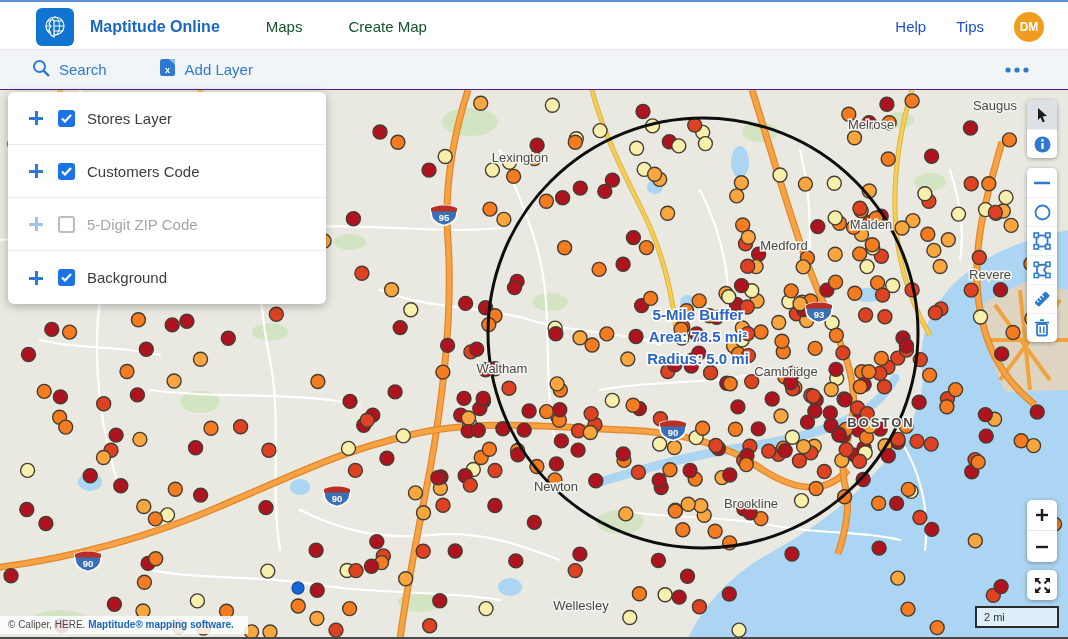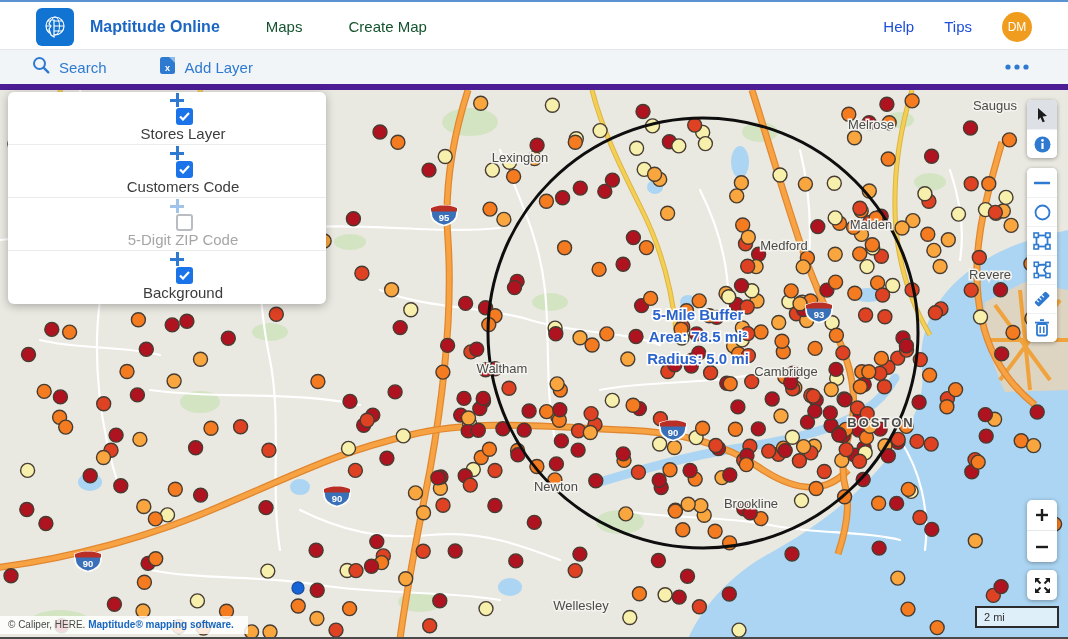--- a/index.html
+++ b/index.html
@@ -10,26 +10,26 @@
   
   #header { position:absolute; top:2px; left:0; right:0; height:46px; background:#fff;
     border-bottom:1px solid #e2e6ea; display:flex; align-items:center; }
   #logo { width:38px; height:38px; margin-left:36px; background:#1173d2; border-radius:6px;
     display:flex; align-items:center; justify-content:center; }
   #brand { margin-left:16px; font-size:16px; font-weight:bold; color:#1a66c2; }
   .nav-link { margin-left:46px; font-size:15px; color:#14532d; cursor:pointer; }
   #header-right { margin-left:auto; display:flex; align-items:center; }
   .help-link { font-size:15px; color:#1d4ed8; margin-right:30px; cursor:pointer; }
   #avatar { width:30px; height:30px; border-radius:50%; background:#f09d1f; color:#fff;
-    font-size:12px; font-weight:normal; display:flex; align-items:center; justify-content:center;
-    margin-right:36px; }
+    font-size:12px; font-weight:bold; display:flex; align-items:center; justify-content:center;
+    margin-right:24px; }
 
   
   #toolbar { position:absolute; top:48px; left:0; right:0; height:40px; background:#f2f5f8;
-    border-bottom:6px solid #4c1d95; display:flex; align-items:center; }
+    border-bottom:1px solid #4c1d95; display:flex; align-items:center; }
   .tb-item { display:flex; align-items:center; cursor:pointer; }
   .tb-item span.lbl { font-size:15px; color:#2e7ad1; margin-left:9px; }
   #search-item { margin-left:32px; }
   #addlayer-item { margin-left:52px; }
   #more-btn { margin-left:auto; margin-right:38px; cursor:pointer; display:flex; }
 
   
   #map { position:absolute; top:88px; left:0; width:1068px; height:549px; background:#e9e8e1;
     overflow:hidden; }
   #mapsvg { position:absolute; top:0; left:0; }
@@ -42,21 +42,21 @@
   #layers-panel { position:absolute; top:90px; left:8px; width:318px; background:#fff;
     border-radius:6px; box-shadow:0 2px 10px rgba(0,0,0,.28); z-index:5; }
   #tabs-row { display:flex; align-items:center; height:48px; border-bottom:1px solid #ececec; }
   .tab { font-size:15px; color:#4a94dd; margin-left:28px; cursor:pointer; height:48px;
     display:flex; align-items:center; position:relative; }
   .tab.active { color:#1767c0; font-weight:bold; }
   .tab.active::after { content:""; position:absolute; left:-6px; right:-10px; bottom:0;
     height:3px; background:#1767c0; }
   #collapse-btn { margin-left:auto; margin-right:24px; cursor:pointer; }
   .layer-row { display:flex; align-items:center; height:53px; border-bottom:1px solid #ececec;
-    padding-left:20px;flex-direction:column; }
+    padding-left:20px; }
   .layer-row:last-child { border-bottom:none; }
   .plus-ic { width:16px; height:16px; position:relative; flex:0 0 16px; cursor:pointer; }
   .plus-ic::before, .plus-ic::after { content:""; position:absolute; background:#2e7ad1; }
   .plus-ic::before { left:7px; top:1px; width:3px; height:14px; }
   .plus-ic::after  { left:1px; top:7px; width:14px; height:3px; }
   .layer-row.disabled .plus-ic::before, .layer-row.disabled .plus-ic::after { background:#9fc3e9; }
   .cbx { width:17px; height:17px; border-radius:3px; margin-left:14px; flex:0 0 17px;
     cursor:pointer; display:flex; align-items:center; justify-content:center; }
   .cbx.checked { background:#1a73e8; }
   .cbx.unchecked { background:#fff; border:2px solid #b9bcc0; }

